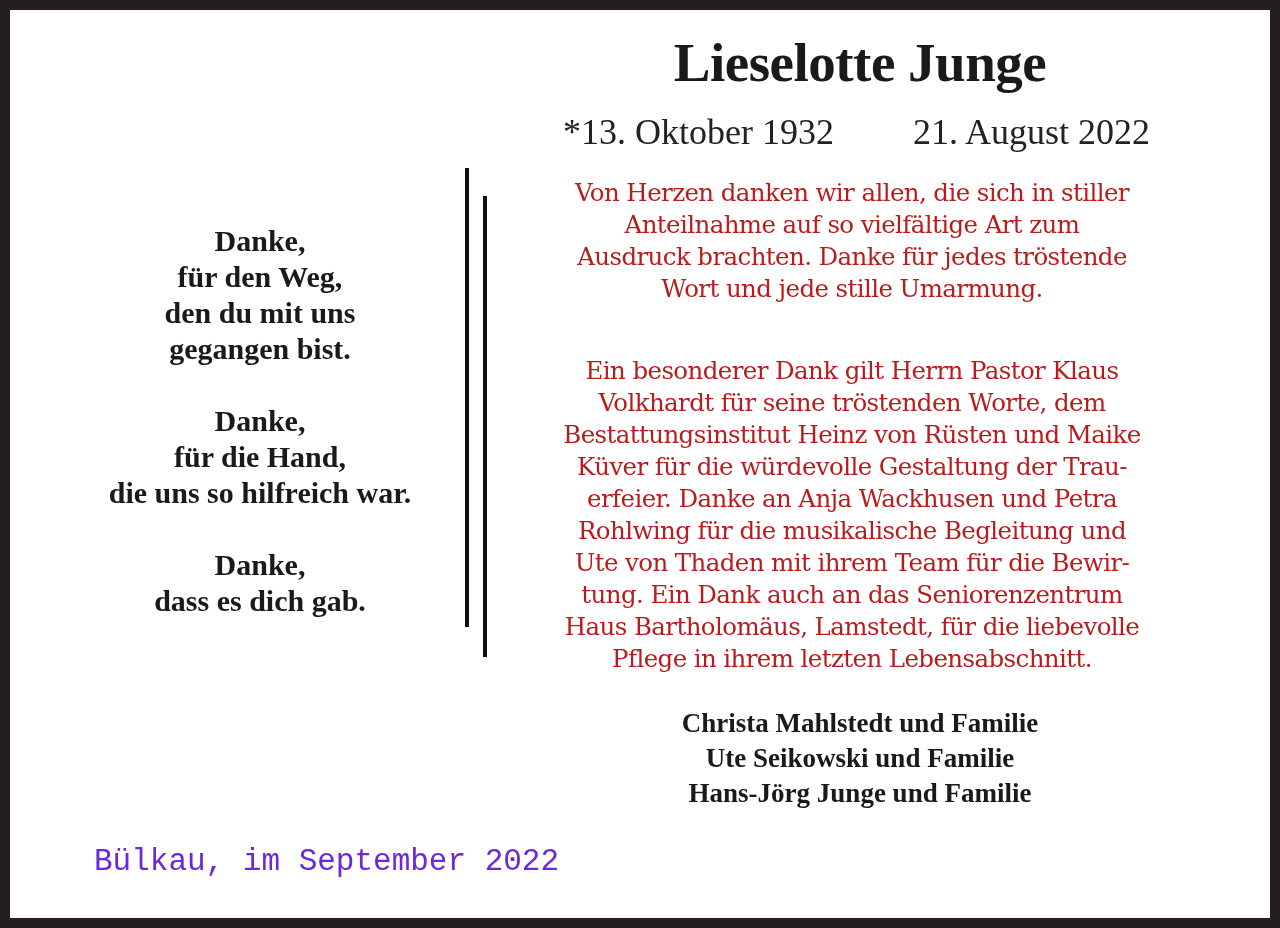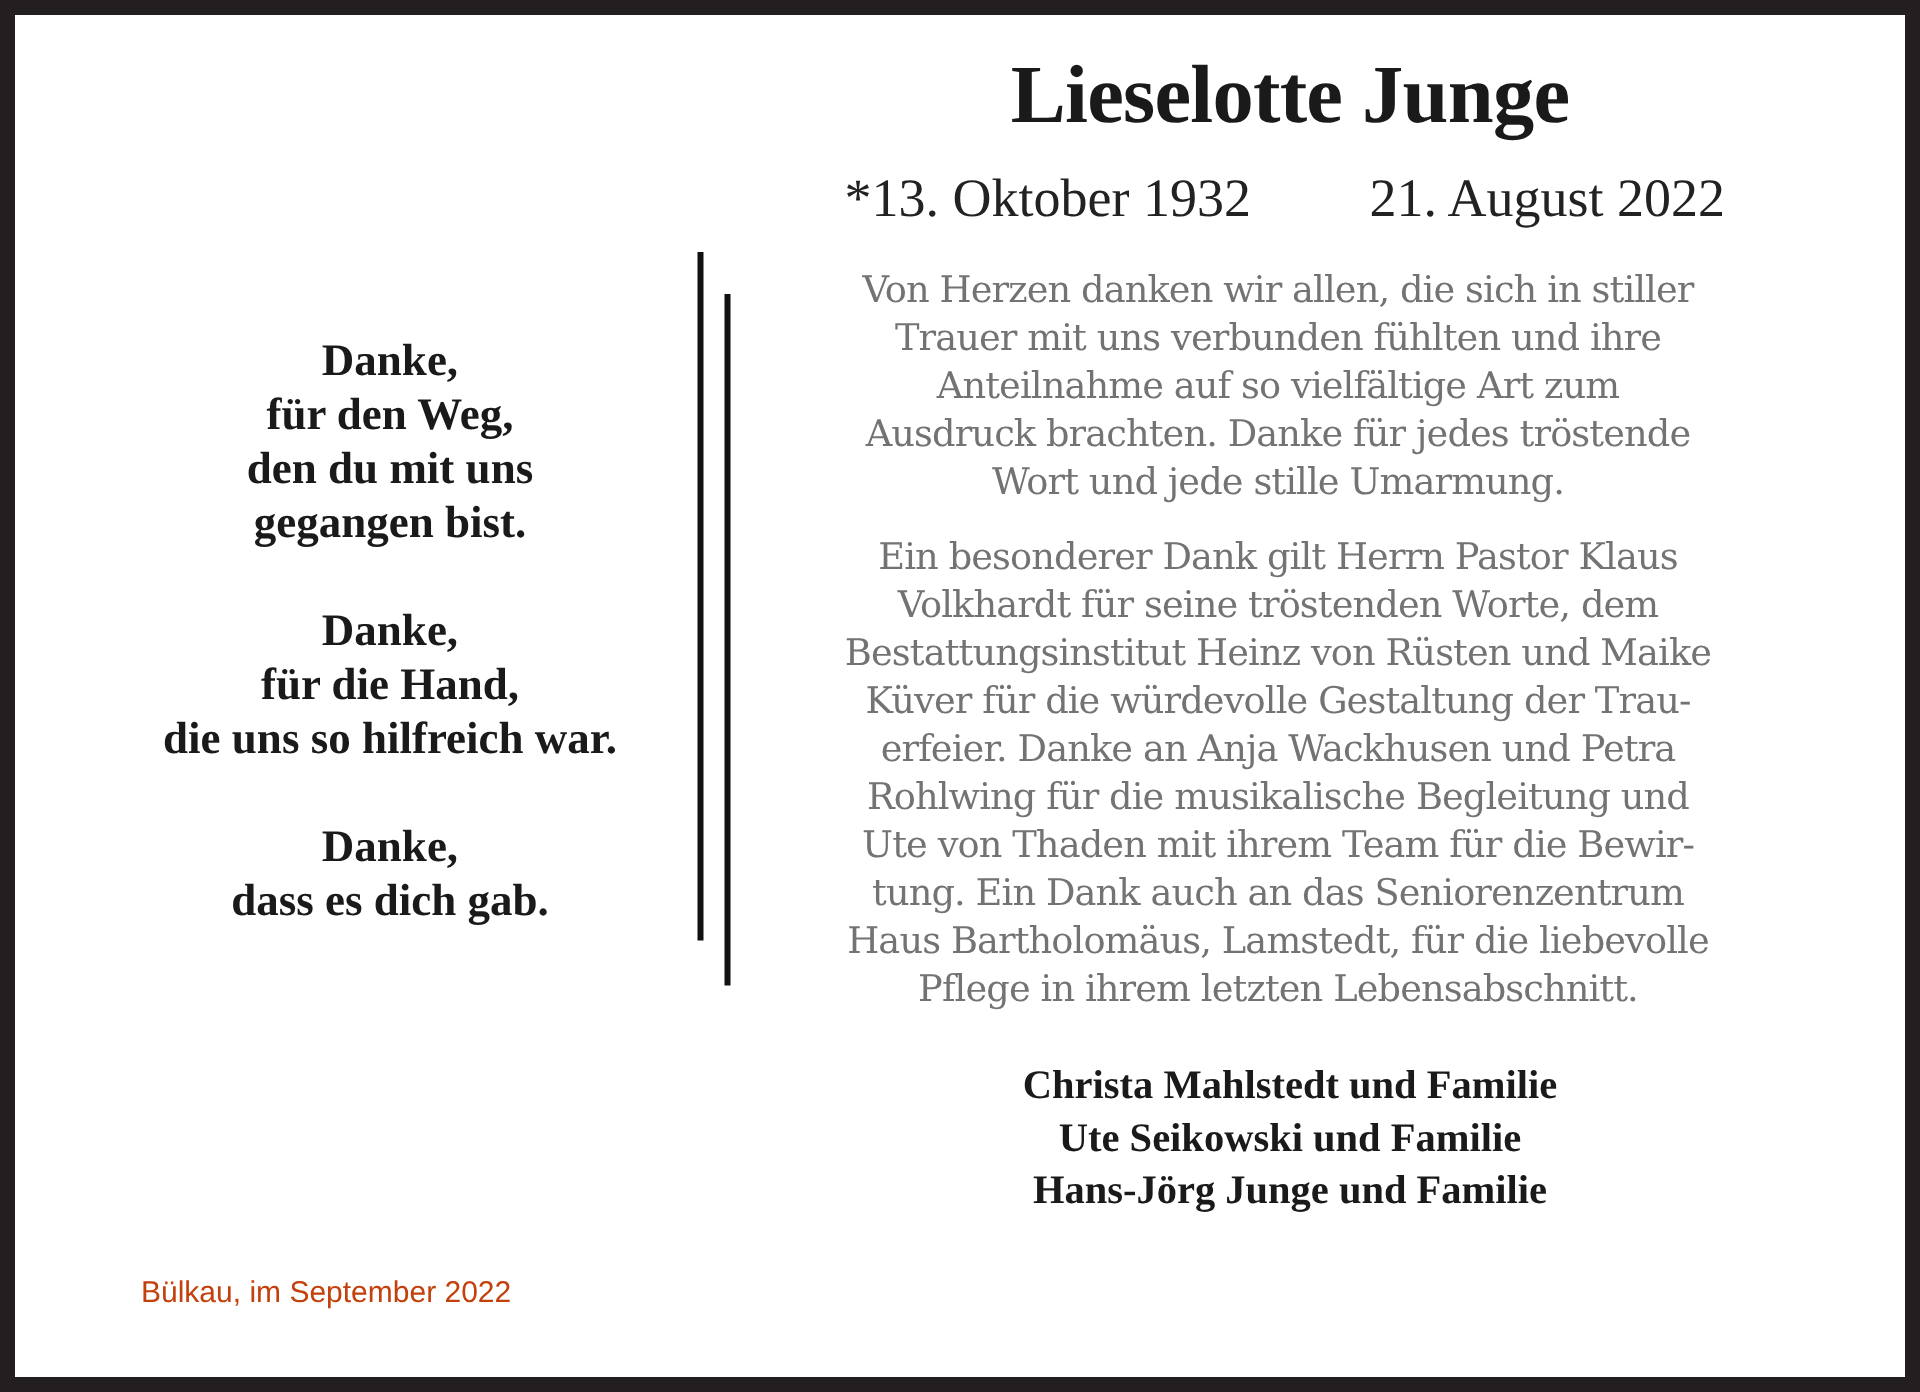--- a/index.html
+++ b/index.html
@@ -8,26 +8,26 @@
   .title { position:absolute; left:540px; width:620px; top:20px; text-align:center; font-family:"Liberation Serif", serif; font-weight:bold; font-size:55px; line-height:66px; letter-spacing:-0.5px; }
   .dates { position:absolute; top:106px; font-family:"Liberation Serif", serif; font-size:36px; line-height:32px; color:#222; }
   .date-birth { left:553px; }
   .date-death { left:903px; }
   .poem { position:absolute; left:30px; width:440px; top:213px; text-align:center; font-family:"Liberation Serif", serif; font-weight:bold; font-size:30px; line-height:36px; }
   .stanza { margin:0 0 36px 0; }
   .stanza div { white-space:nowrap; }
   .vline { position:absolute; width:4px; background:#111; }
   .vline1 { left:455px; top:158px; height:459px; }
   .vline2 { left:473px; top:186px; height:461px; }
-  .body { position:absolute; left:492px; width:700px; font-family:"DejaVu Serif", serif; font-size:24.5px; line-height:32px; text-align:center; color:#737373; letter-spacing:-0.6px; }
+  .body { position:absolute; left:492px; width:700px; font-family:"DejaVu Serif", serif; font-size:24.5px; line-height:32px; text-align:center; color:#b91c1c; letter-spacing:-0.6px; }
   .p1 { top:167px; }
   .p2 { top:345px; }
   .body div { white-space:nowrap; }
   .signers { position:absolute; left:540px; width:620px; top:696px; text-align:center; font-family:"Liberation Serif", serif; font-weight:bold; font-size:27px; line-height:35px; }
-  .place { position:absolute; left:84px; top:836px; font-family:Liberation Sans, sans-serif; font-size:20px; line-height:32px; color:#c2410c; }
+  .place { position:absolute; left:84px; top:836px; font-family:Liberation Mono, monospace; font-size:31px; line-height:32px; color:#6d28d9; }
 </style>
 </head>
 <body>
 
 <div class="card">
   <div class="title">Lieselotte Junge</div>
   <div class="dates date-birth">*13. Oktober 1932</div>
   <div class="dates date-death">21. August 2022</div>
 
   <div class="poem">
@@ -46,21 +46,20 @@
       <div>Danke,</div>
       <div>dass es dich gab.</div>
     </div>
   </div>
 
   <div class="vline vline1"></div>
   <div class="vline vline2"></div>
 
   <div class="body p1">
     <div>Von Herzen danken wir allen, die sich in stiller</div>
-    <div>Trauer mit uns verbunden fühlten und ihre</div>
     <div>Anteilnahme auf so vielfältige Art zum</div>
     <div>Ausdruck brachten. Danke für jedes tröstende</div>
     <div>Wort und jede stille Umarmung.</div>
   </div>
 
   <div class="body p2">
     <div>Ein besonderer Dank gilt Herrn Pastor Klaus</div>
     <div>Volkhardt für seine tröstenden Worte, dem</div>
     <div>Bestattungsinstitut Heinz von Rüsten und Maike</div>
     <div>Küver für die würdevolle Gestaltung der Trau-</div>

